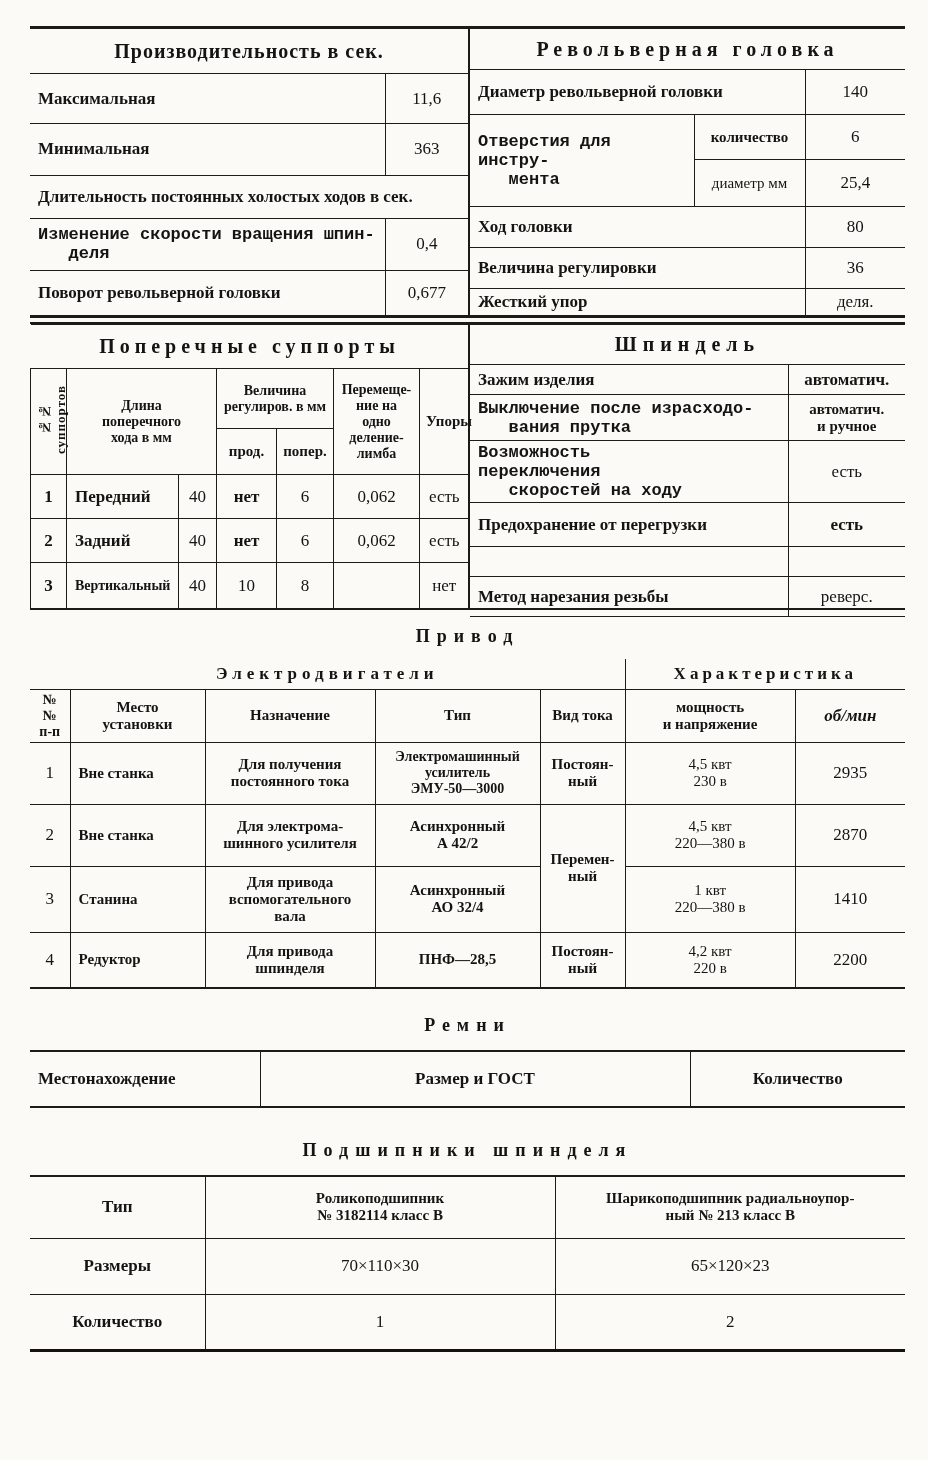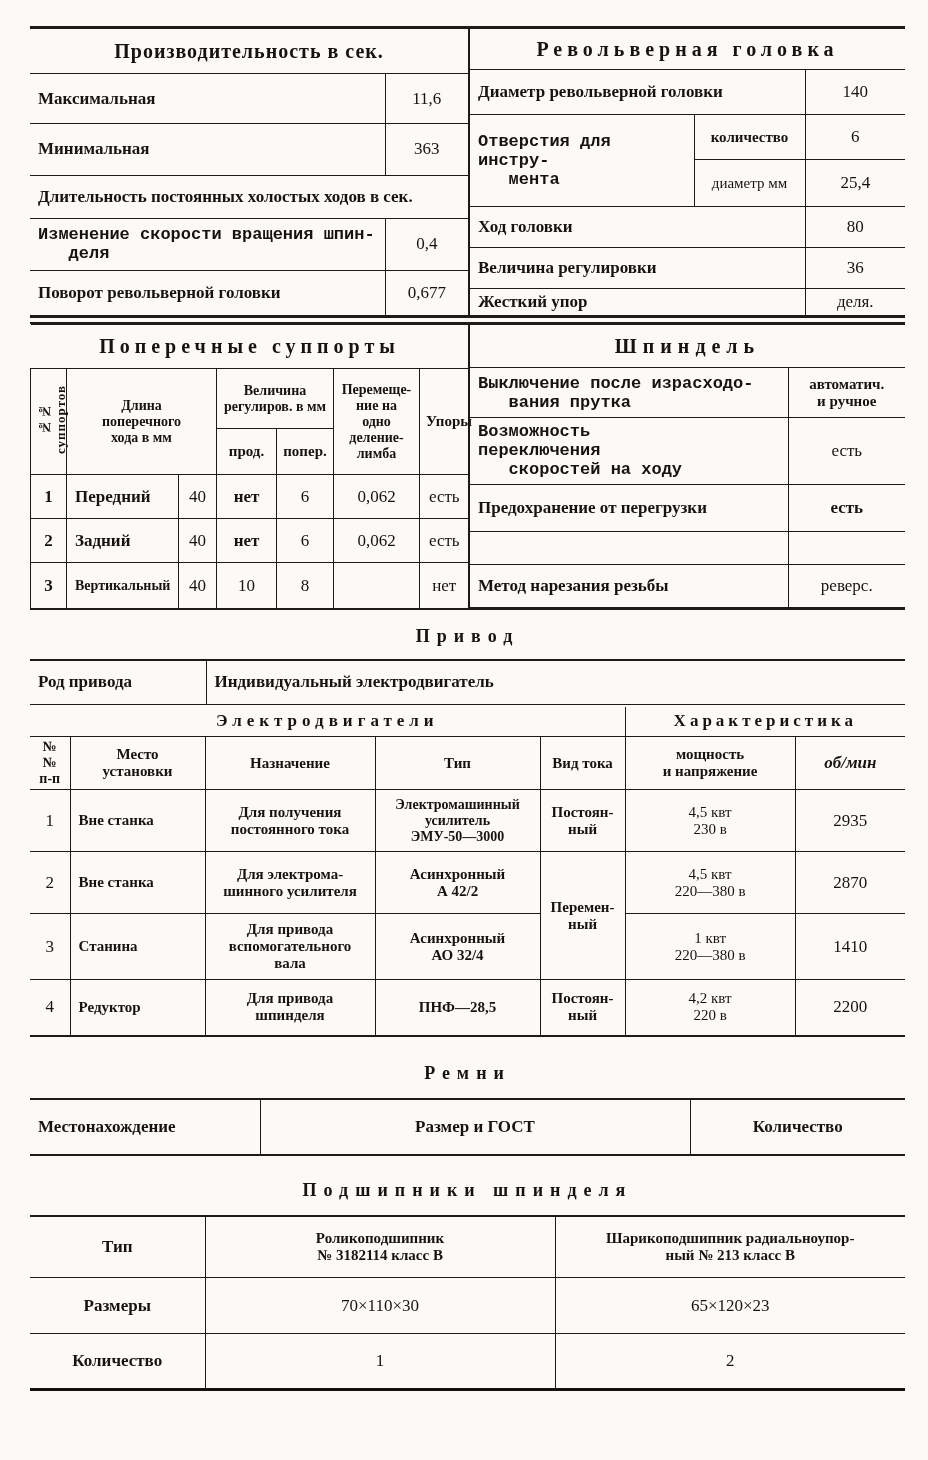--- a/index.html
+++ b/index.html
@@ -204,20 +204,24 @@
     <div class="half-r">
       <table class="open">
         <colgroup>
             <col style="width:318px">
             <col style="width:117px">
           </colgroup>
         <tbody>
             <tr class="trow h40">
               <td colspan="2" class="ls6">Шпиндель</td>
             </tr>
+        <tr class="h30">
+          <td class="b lbl">Зажим изделия</td>
+          <td class="b c">автоматич.</td>
+        </tr>
         <tr class="h46">
           <td class="b lbl pw">Выключение после израсходо-
    вания прутка</td>
           <td class="b c pl sm">автоматич.
 и ручное</td>
         </tr>
         <tr class="h48">
           <td class="b lbl pw">Возможность          переключения
    скоростей на ходу</td>
           <td class="c">есть</td>
@@ -234,32 +238,20 @@
           <td class="b lbl">Метод нарезания резьбы</td>
           <td class="c">реверс.</td>
         </tr>
       </tbody>
         </table>
     </div>
   </div>
 
   <div class="section-title">Привод</div>
 
-  <table class="drive-type open">
-    <colgroup>
-        <col style="width:176px">
-        <col style="width:699px">
-      </colgroup>
-    <tbody>
-        <tr class="h44">
-      <td class="b lbl">Род привода</td>
-      <td class="b lbl">Индивидуальный электродвигатель</td>
-    </tr>
-  </tbody>
-    </table>
 
   <table class="motors open mt-drive">
     <colgroup>
       <col style="width:40px">
         <col style="width:135px">
         <col style="width:170px">
         <col style="width:165px">
       <col style="width:85px">
         <col style="width:170px">
         <col style="width:110px">
@@ -345,21 +337,21 @@
       </colgroup>
     <tbody>
         <tr class="h56">
       <td class="b lbl">Местонахождение</td>
       <td class="b c">Размер и ГОСТ</td>
       <td class="b c">Количество</td>
     </tr>
   </tbody>
     </table>
 
-  <div class="section-title ls5" style="margin-top:24px;">Подшипники шпинделя</div>
+  <div class="section-title ls5" style="margin-top:32px;">Подшипники шпинделя</div>
 
   <table class="bearings open">
     <colgroup>
         <col style="width:175px">
         <col style="width:350px">
         <col style="width:350px">
       </colgroup>
     <tbody>
         <tr class="h62">
       <td class="b c">Тип</td>

